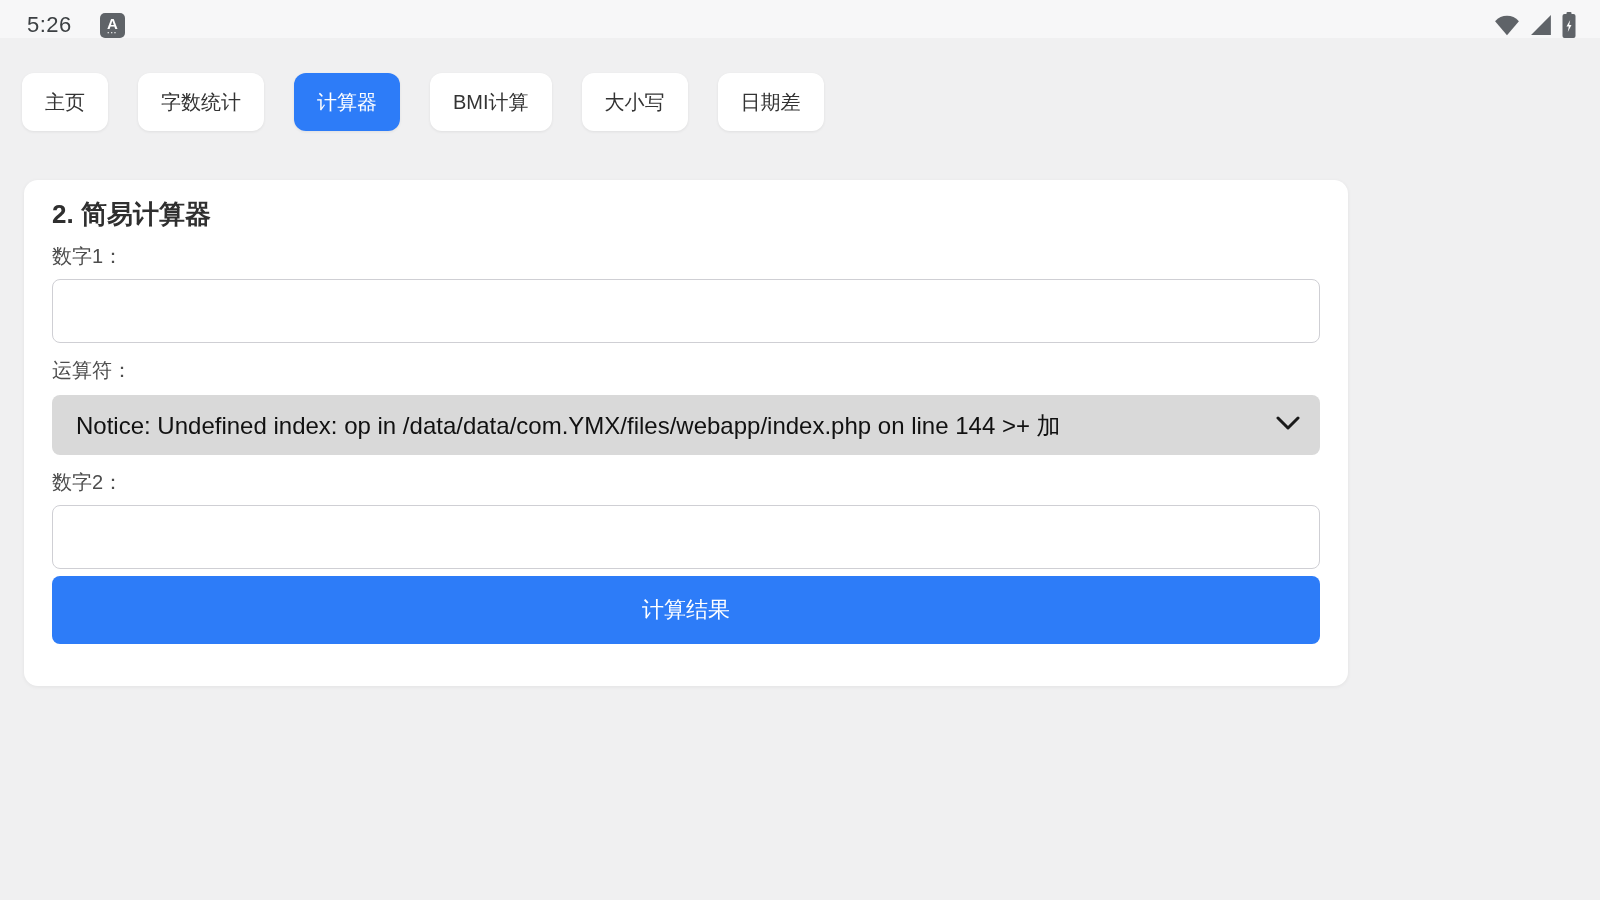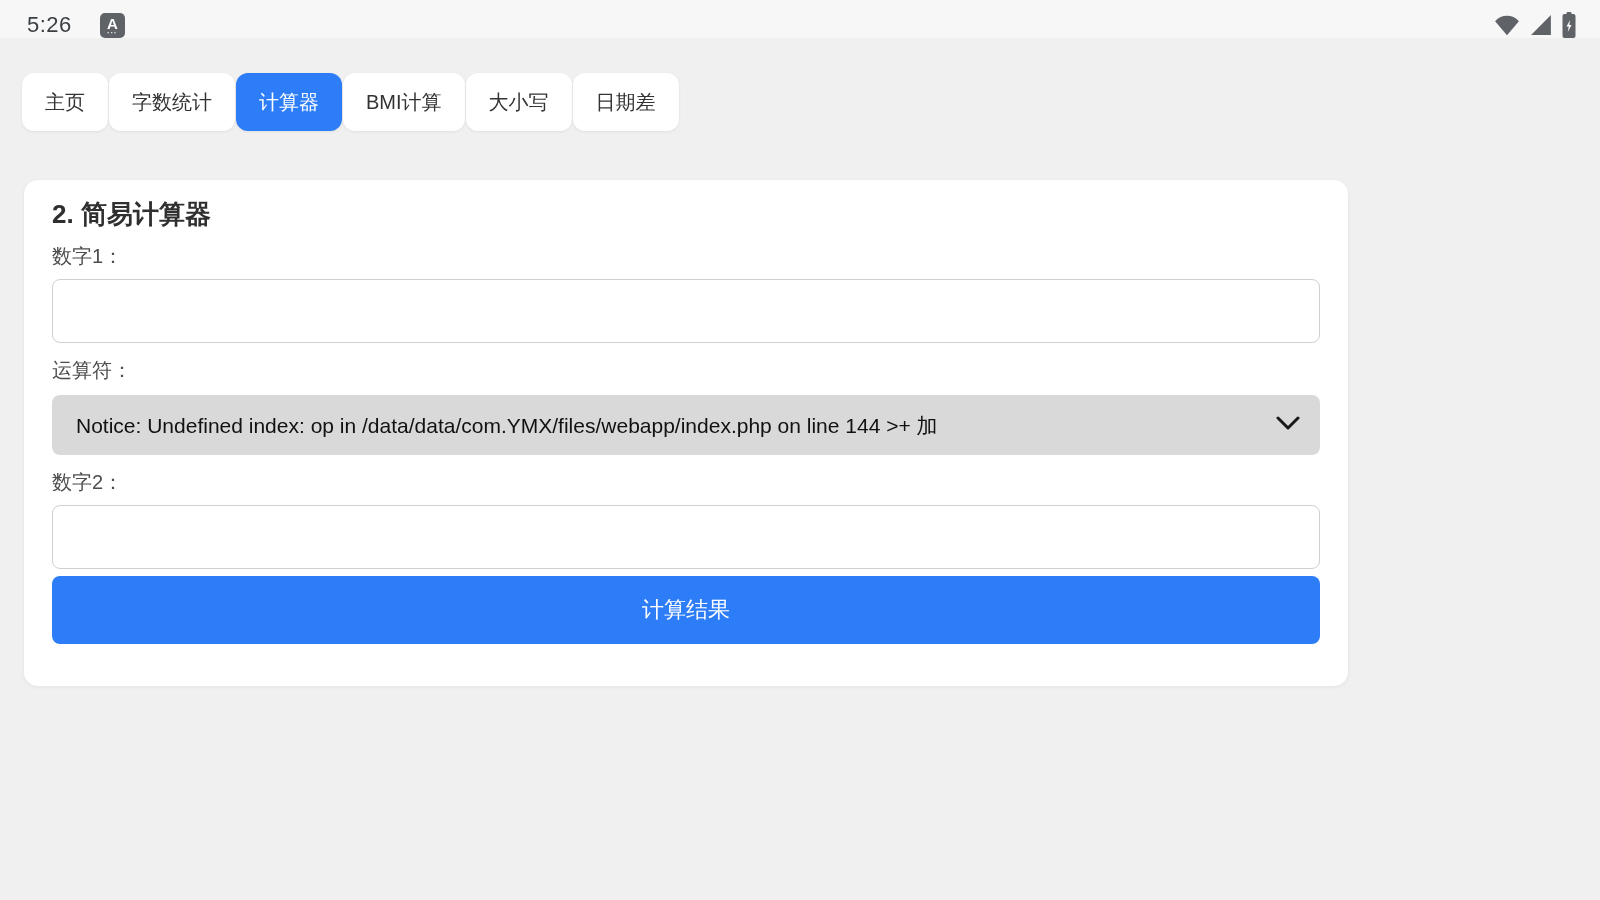--- a/index.html
+++ b/index.html
@@ -34,21 +34,21 @@
   .app-badge .dots { font-size: 7px; line-height: 4px; letter-spacing: 1px; }
   .status-right {
     margin-left: auto; margin-right: 24px;
     display: flex; align-items: center; gap: 10px;
   }
   .status-right svg { display: block; }
 
   
   .tab-bar {
     position: absolute; top: 73px; left: 22px;
-    display: flex; gap: 1px;
+    display: flex; gap: 30px;
   }
   .tab {
     height: 58px;
     padding: 0 23px;
     display: flex; align-items: center; justify-content: center;
     background: #ffffff;
     border: none;
     border-radius: 12px;
     font-family: inherit;
     font-size: 20px; color: #333333;
@@ -98,21 +98,21 @@
     background: #d9d9d9;
     border-radius: 8px;
   }
   .select-wrap select {
     appearance: none; -webkit-appearance: none;
     width: 100%; height: 100%;
     background: transparent;
     border: none;
     border-radius: 8px;
     font-family: inherit;
-    font-size: 21px; color: #111111;
+    font-size: 24px; color: #111111;
     padding: 0 60px 0 24px;
     outline: none;
     cursor: pointer;
     overflow: hidden; text-overflow: ellipsis; white-space: nowrap;
   }
   .select-chevron {
     position: absolute; right: 20px; top: 50%;
     transform: translateY(-50%);
     pointer-events: none;
     display: block;

